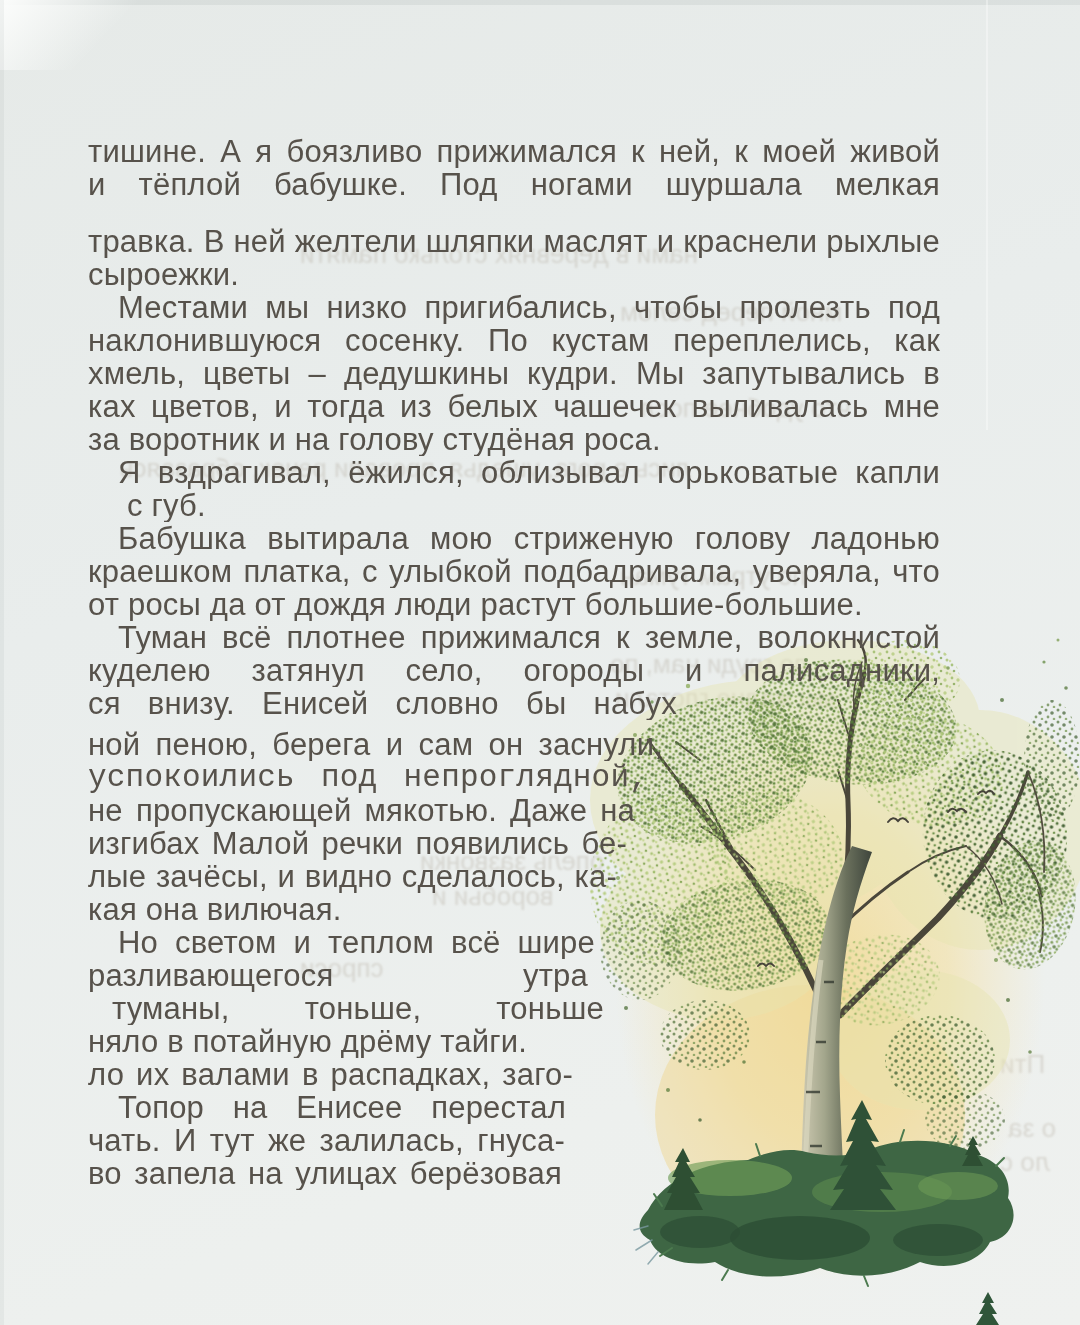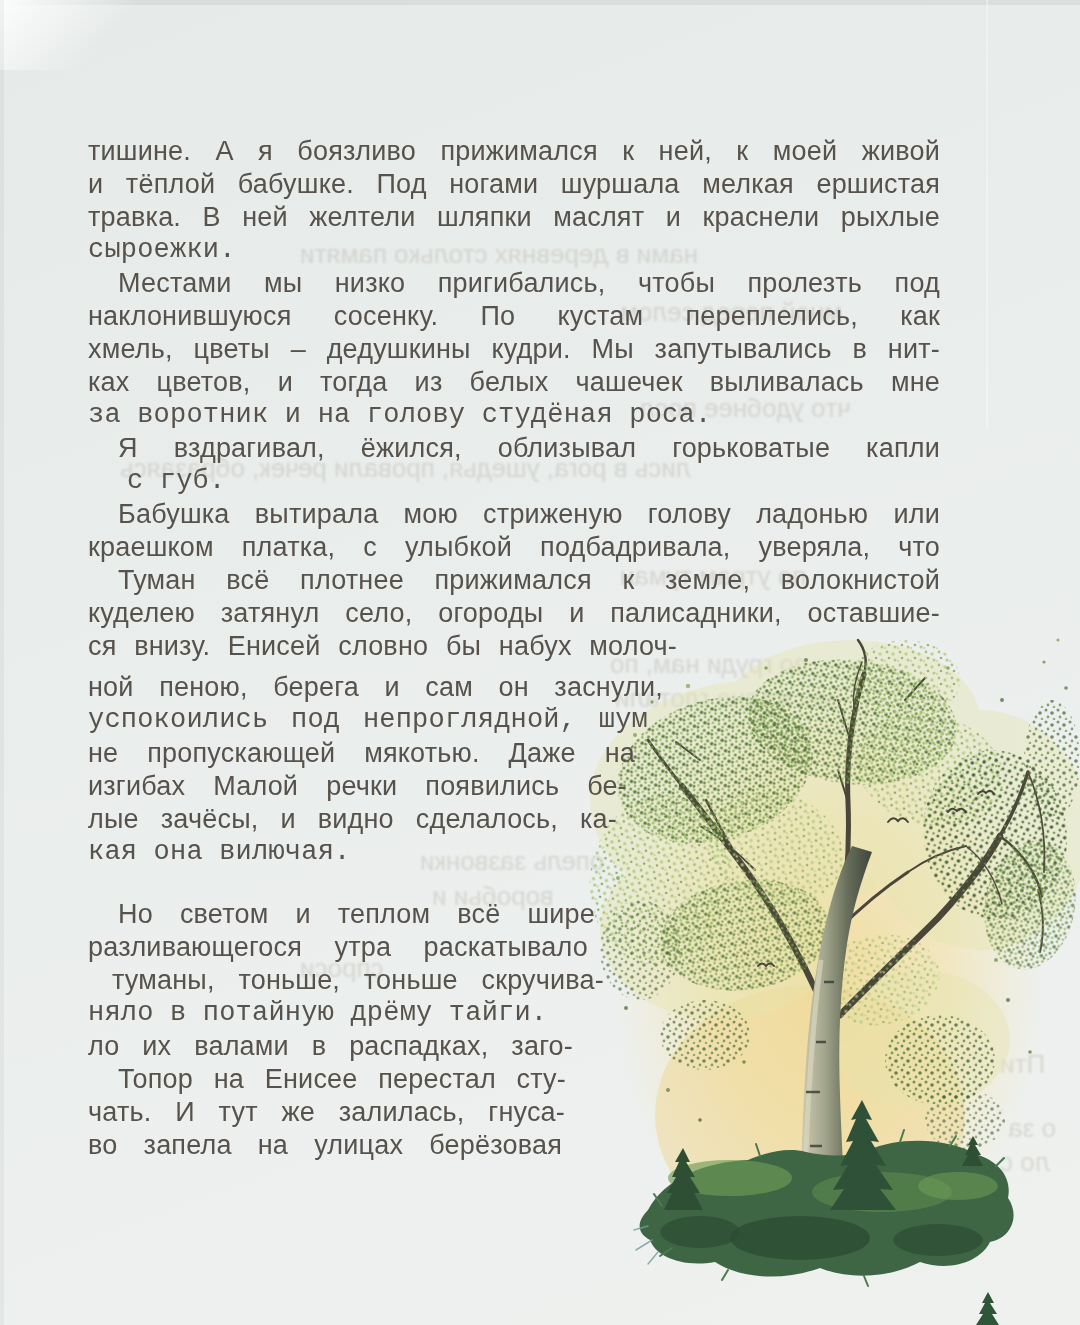--- a/index.html
+++ b/index.html
@@ -14,26 +14,26 @@
   .corner-light{position:absolute;top:0;left:0;width:190px;height:70px;
     background:linear-gradient(133deg,#fcfdfc 0%,rgba(252,253,252,0.0) 55%);}
   .crease{position:absolute;left:986px;top:0;width:2px;height:430px;
     background:rgba(255,255,255,0.35);}
   .edge-left{position:absolute;top:0;left:0;width:4px;height:100%;
     background:rgba(120,128,124,0.08);}
 
   
   .text-block{position:absolute;left:88px;top:135px;}
   .line{
-    height:33px;line-height:33px;font-size:27px;letter-spacing:0.2px;
+    height:33px;line-height:33px;font-size:31px;letter-spacing:0.2px;
     color:#57524b;box-sizing:border-box;overflow:hidden;
     text-align:justify;text-align-last:justify;
     font-family:"Liberation Sans",sans-serif;
   }
-  .line.end{text-align:right;text-align-last:left;font-family:Liberation Mono, monospace;}
+  .line.end{text-align:right;text-align-last:left;}
   .line.ind{padding-left:30px;}
 
   
   .ghost-layer{position:absolute;inset:0;pointer-events:none;}
   .ghost{
     position:absolute;font-size:26px;line-height:33px;white-space:nowrap;
     color:#b7b0a4;opacity:0.40;filter:blur(1.2px);transform:scaleX(-1);
     font-family:"Liberation Sans",sans-serif;
   }
   .illustration{position:absolute;left:0;top:0;}
@@ -226,41 +226,42 @@
       <path d="M888 822 q5 -7 10 -1 q5 -6 10 1"></path>
       <path d="M948 812 q4 -6 9 -1 q4 -5 9 1"></path>
       <path d="M978 794 q4 -5 8 -1 q4 -5 8 1"></path>
       <path d="M758 966 q4 -5 8 0 q4 -5 8 0"></path>
     </g>
   </svg>
 
   <div class="text-block" id="text-block">
       <div class="line" style="width: 852px;">тишине. А я боязливо прижимался к ней, к моей живой</div>
       <div class="line" style="width: 852px;">и тёплой бабушке. Под ногами шуршала мелкая ершистая</div>
-      <div class="line" style="width: 852px;">травка. В ней желтели шляпки маслят и краснели рыхлые</div>
+      <div class="line" style="width: 852px; margin-top: 24px;">травка. В ней желтели шляпки маслят и краснели рыхлые</div>
       <div class="line end" style="width: 852px;">сыроежки.</div>
       <div class="line ind" style="width: 852px;">Местами мы низко пригибались, чтобы пролезть под</div>
       <div class="line" style="width: 852px;">наклонившуюся сосенку. По кустам переплелись, как</div>
       <div class="line" style="width: 852px;">хмель, цветы – дедушкины кудри. Мы запутывались в нит-</div>
       <div class="line" style="width: 852px;">ках цветов, и тогда из белых чашечек выливалась мне</div>
       <div class="line end" style="width: 852px;">за воротник и на голову студёная роса.</div>
       <div class="line ind" style="width: 852px;">Я вздрагивал, ёжился, облизывал горьковатые капли</div>
       <div class="line end" style="width: 852px; margin-left: 39px;">с губ.</div>
       <div class="line ind" style="width: 852px;">Бабушка вытирала мою стриженую голову ладонью или</div>
       <div class="line" style="width: 852px;">краешком платка, с улыбкой подбадривала, уверяла, что</div>
+      <div class="line end" style="width: 852px;">от росы да от дождя люди растут большие-большие.</div>
       <div class="line ind" style="width: 852px;">Туман всё плотнее прижимался к земле, волокнистой</div>
       <div class="line" style="width: 852px;">куделею затянул село, огороды и палисадники, оставшие-</div>
       <div class="line" style="width: 589px;">ся внизу. Енисей словно бы набух молоч-</div>
       <div class="line" style="width: 575px; margin-top: 8px;">ной пеною, берега и сам он заснули,</div>
       <div class="line" style="width: 560px; font-family: Liberation Mono, monospace;">успокоились под непроглядной, шум</div>
       <div class="line" style="width: 547px;">не пропускающей мякотью. Даже на</div>
       <div class="line" style="width: 539px;">изгибах Малой речки появились бе-</div>
       <div class="line" style="width: 529px;">лые зачёсы, и видно сделалось, ка-</div>
       <div class="line end" style="width: 852px;">кая она вилючая.</div>
-      <div class="line ind" style="width: 507px; margin-top: 29px;">Но светом и теплом всё шире</div>
+      <div class="line ind" style="width: 507px;">Но светом и теплом всё шире</div>
       <div class="line" style="width: 500px;">разливающегося утра раскатывало</div>
       <div class="line" style="width: 492px; margin-left: 24px;">туманы, тоньше, тоньше скручива-</div>
       <div class="line end" style="width: 852px;">няло в потайную дрёму тайги.</div>
       <div class="line" style="width: 485px;">ло их валами в распадках, заго-</div>
       <div class="line ind" style="width: 478px;">Топор на Енисее перестал сту-</div>
       <div class="line" style="width: 477px;">чать. И тут же залилась, гнуса-</div>
       <div class="line" style="width: 474px;">во запела на улицах берёзовая</div>
     </div>
 
 </div>

